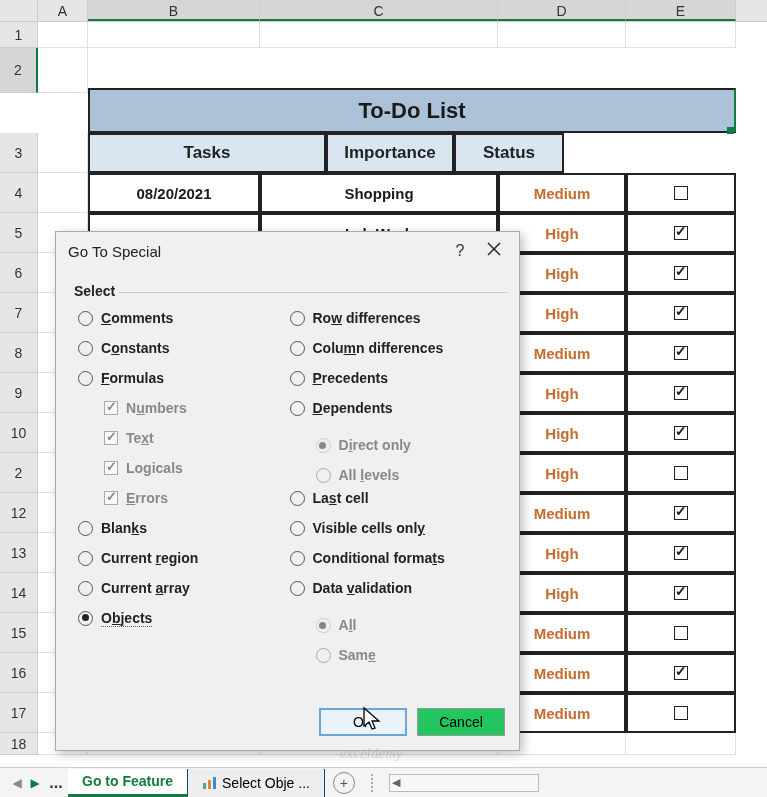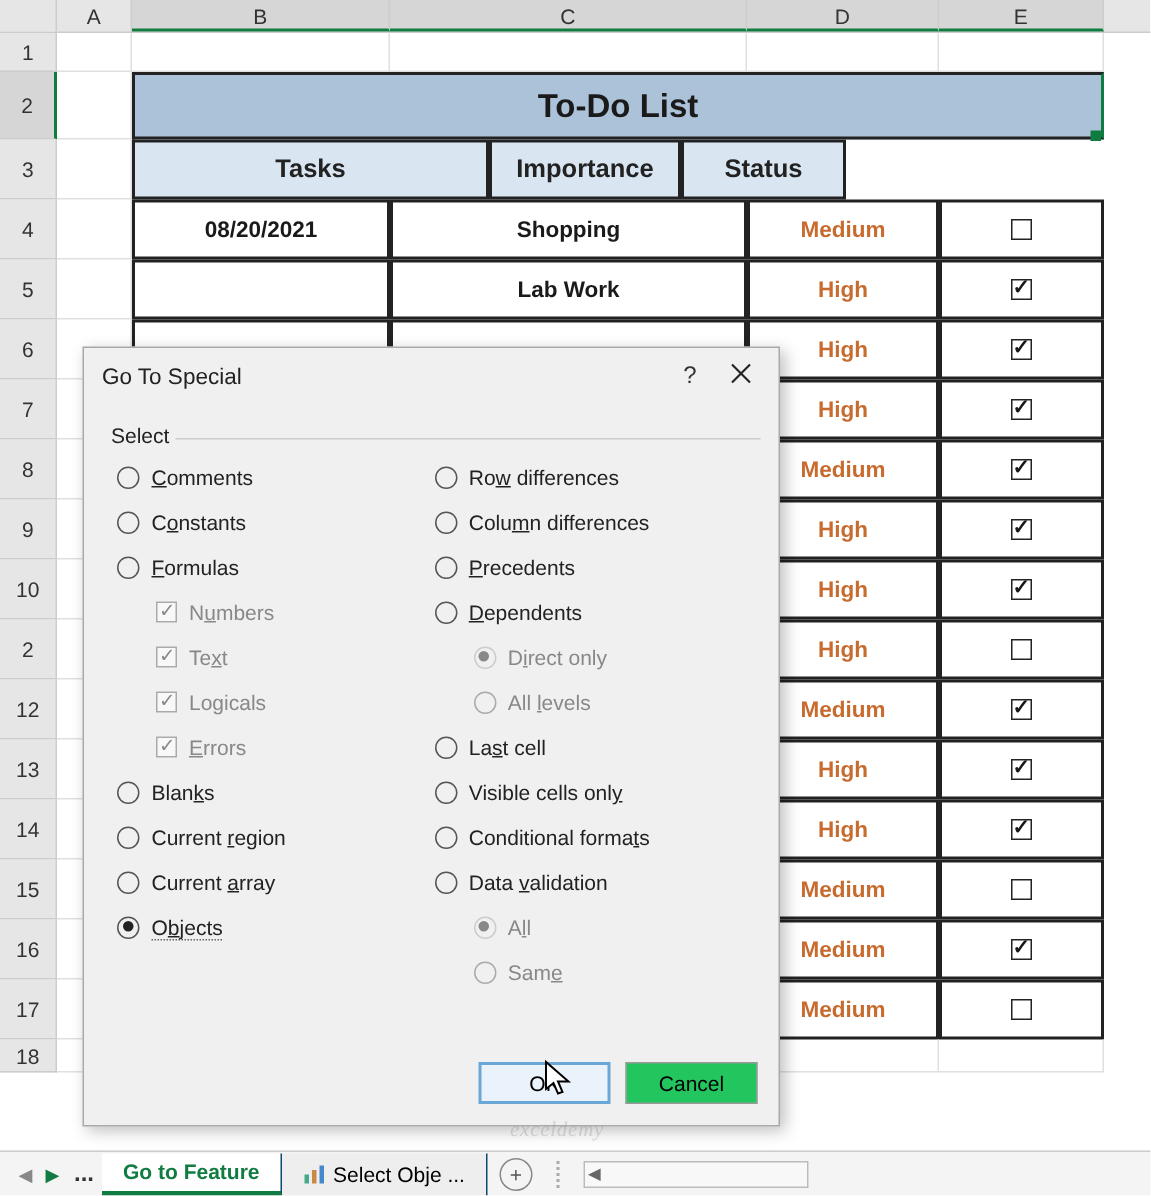--- a/index.html
+++ b/index.html
@@ -24,48 +24,48 @@
   .row { display: flex; }
   .row-h { width: 38px; background: #e6e6e6; border-right: 1px solid #ccc; border-bottom: 1px solid #ccc; text-align: center; font-size: 14px; color: #333; display: flex; align-items: center; justify-content: center; }
   .row-h.sel { background: #d6d6d6; border-right: 2px solid #107c41; }
   .cell { border-right: 1px solid #e0e0e0; border-bottom: 1px solid #e0e0e0; display: flex; align-items: center; justify-content: center; font-size: 15px; }
   .r1 .cell, .r1 .row-h { height: 26px; }
   .rdata .cell, .rdata .row-h { height: 40px; }
   .r2 .cell, .r2 .row-h { height: 45px; }
   .r3 .cell, .r3 .row-h { height: 40px; }
   
   
-  .title-cell { background: #acc2d9; border: 2px solid #222 !important; font-size: 22px; font-weight: bold; color: #1a1a1a; }
+  .title-cell { background: #acc2d9; border: 2px solid #222 !important; font-size: 22px; font-weight: bold; color: #1a1a1a; margin-top: 40px; }
   .selection-marker { position: absolute; right: 0; bottom: -3px; width: 7px; height: 7px; background: #107c41; }
   
   
   .hdr-cell { background: #d9e6f2; border: 2px solid #222 !important; font-size: 17px; font-weight: bold; color: #222; }
   
   
   .data-cell { border: 2px solid #222 !important; font-weight: bold; color: #1a1a1a; }
   .imp { color: #c76b2e; font-weight: 600; }
   .chk { width: 14px; height: 14px; border: 1.5px solid #222; position: relative; display: inline-block; }
   .chk.checked::after { content: "✓"; position: absolute; top: -4px; left: 0px; font-size: 14px; font-weight: bold; }
   
   
   .dialog { position: absolute; top: 215px; left: 55px; width: 465px; height: 520px; background: #f0f0f0; border: 1px solid #aaa; box-shadow: 3px 3px 10px rgba(0,0,0,0.25); margin-top: 16px; }
   .dialog-titlebar { display: flex; align-items: center; height: 38px; padding: 0 8px 0 12px; }
   .dialog-title { flex: 1; font-size: 15px; color: #222; }
   .help-btn { width: 34px; text-align: center; font-size: 16px; color: #333; cursor: pointer; }
   .close-btn { width: 34px; text-align: center; cursor: pointer; }
   .close-btn svg { width: 14px; height: 14px; }
   
-  .fieldset { margin: 6px 12px 10px 12px; padding-top: 6px; }
+  .fieldset { margin: 6px 12px 10px 12px; padding-top: 6px; font-weight: bold; }
   .fieldset-label { font-size: 14px; color: #222; margin-left: 2px; background: #f0f0f0; position: relative; top: 0; padding: 0 4px; }
   .fieldset-line { border-top: 1px solid #ccc; margin-top: -8px; margin-left: 48px; }
   
   .radio-cols { display: flex; padding: 10px 6px 0 10px; }
   .radio-col { flex: 1; }
   .radio-row { display: flex; align-items: center; height: 30px; font-size: 14px; color: #222; }
-  .radio-row.sub { padding-left: 26px; color: #888; }
+  .radio-row.sub { padding-left: 26px; color: #888; align-items: flex-end; }
   .radio-row.subchk { padding-left: 26px; color: #888; }
   .radio { width: 15px; height: 15px; border: 1.5px solid #555; border-radius: 50%; margin-right: 8px; position: relative; flex-shrink: 0; }
   .radio.disabled { border-color: #aaa; }
   .radio.selected::after { content: ""; position: absolute; top: 2.5px; left: 2.5px; width: 7px; height: 7px; background: #222; border-radius: 50%; }
   .chkbox { width: 14px; height: 14px; border: 1px solid #aaa; margin-right: 8px; position: relative; flex-shrink: 0; background: #f8f8f8; }
   .chkbox.checked::after { content: "✓"; position: absolute; top: -3px; left: 1px; font-size: 13px; color: #888; }
   .underline { text-decoration: underline; }
   .dot-underline { border-bottom: 1px dotted #666; }
   
   .dialog-buttons { position: absolute; bottom: 14px; right: 14px; display: flex; gap: 10px; }

